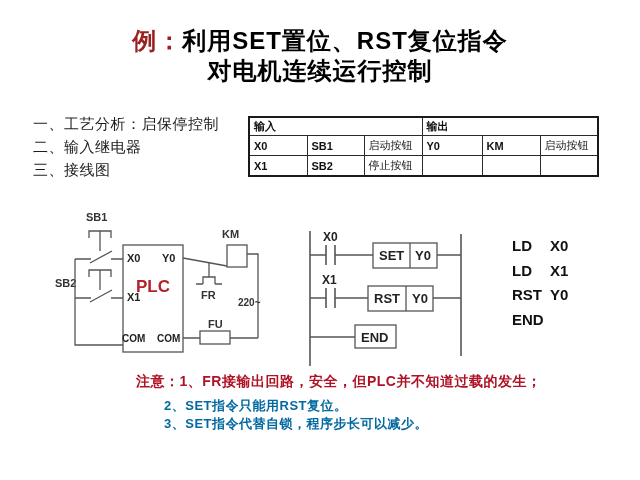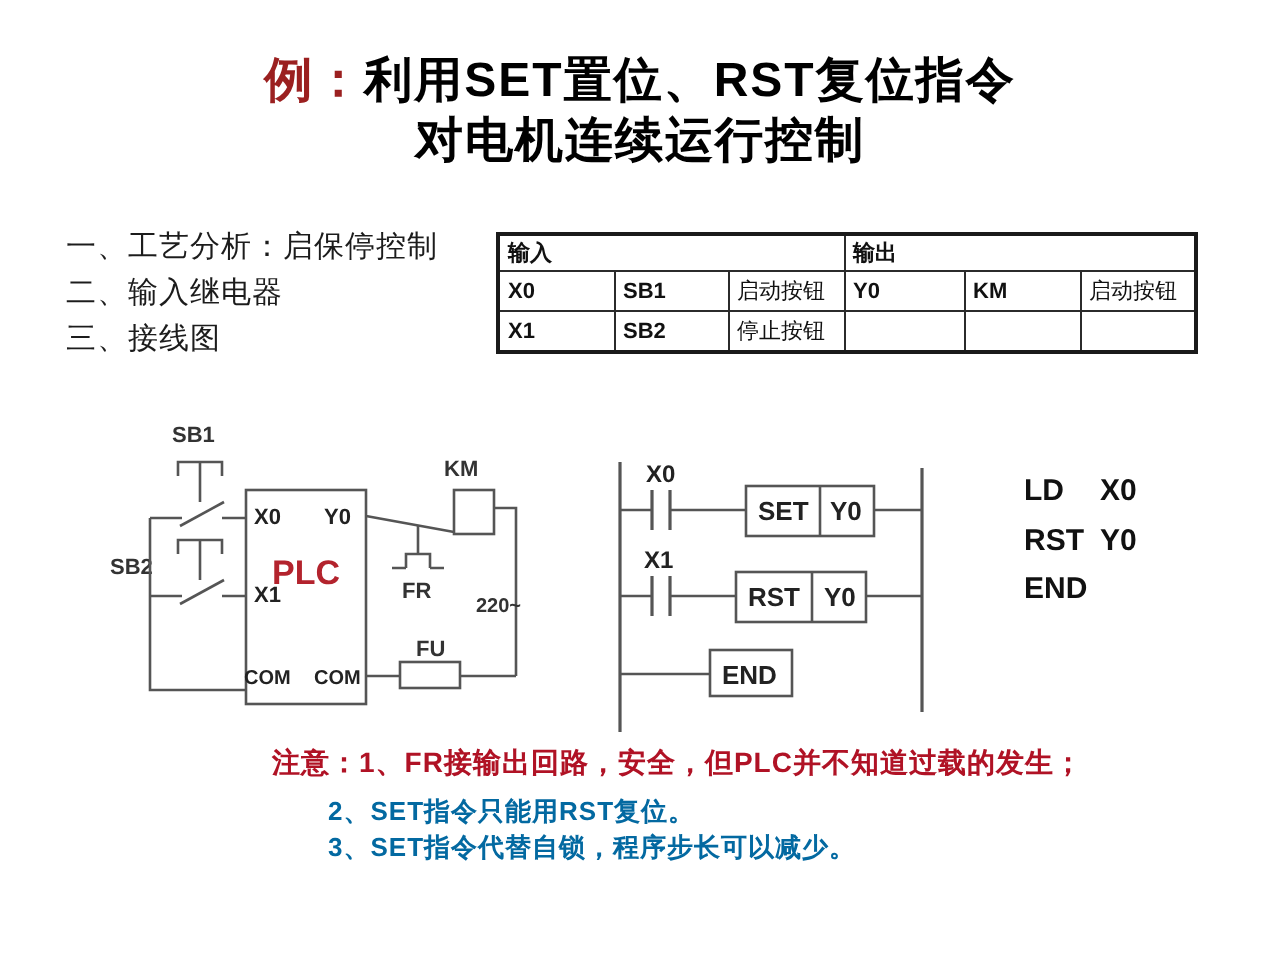--- a/index.html
+++ b/index.html
@@ -156,20 +156,21 @@
     <text x="412" y="303" font-size="13" font-weight="bold" fill="#222" stroke="none">Y0</text>
 
     <path d="M310,337 L355,337"></path>
     <rect x="355" y="325" width="41" height="23" fill="#ffffff"></rect>
     <text x="361" y="342" font-size="13" font-weight="bold" fill="#222" stroke="none">END</text>
   </svg>
 
 
   <div class="instructions">
     <div class="row"><span class="op">LD</span><span>X0</span></div>
+    <div class="row"><span class="op">LD</span><span>X1</span></div>
     <div class="row"><span class="op">RST</span><span>Y0</span></div>
     <div class="row"><span class="op">END</span><span></span></div>
   </div>
 
   <div class="notes">
     <div class="n1">注意：1、FR接输出回路，安全，但PLC并不知道过载的发生；</div>
     <div class="n2">2、SET指令只能用RST复位。</div>
     <div class="n3">3、SET指令代替自锁，程序步长可以减少。</div>
   </div>
 

